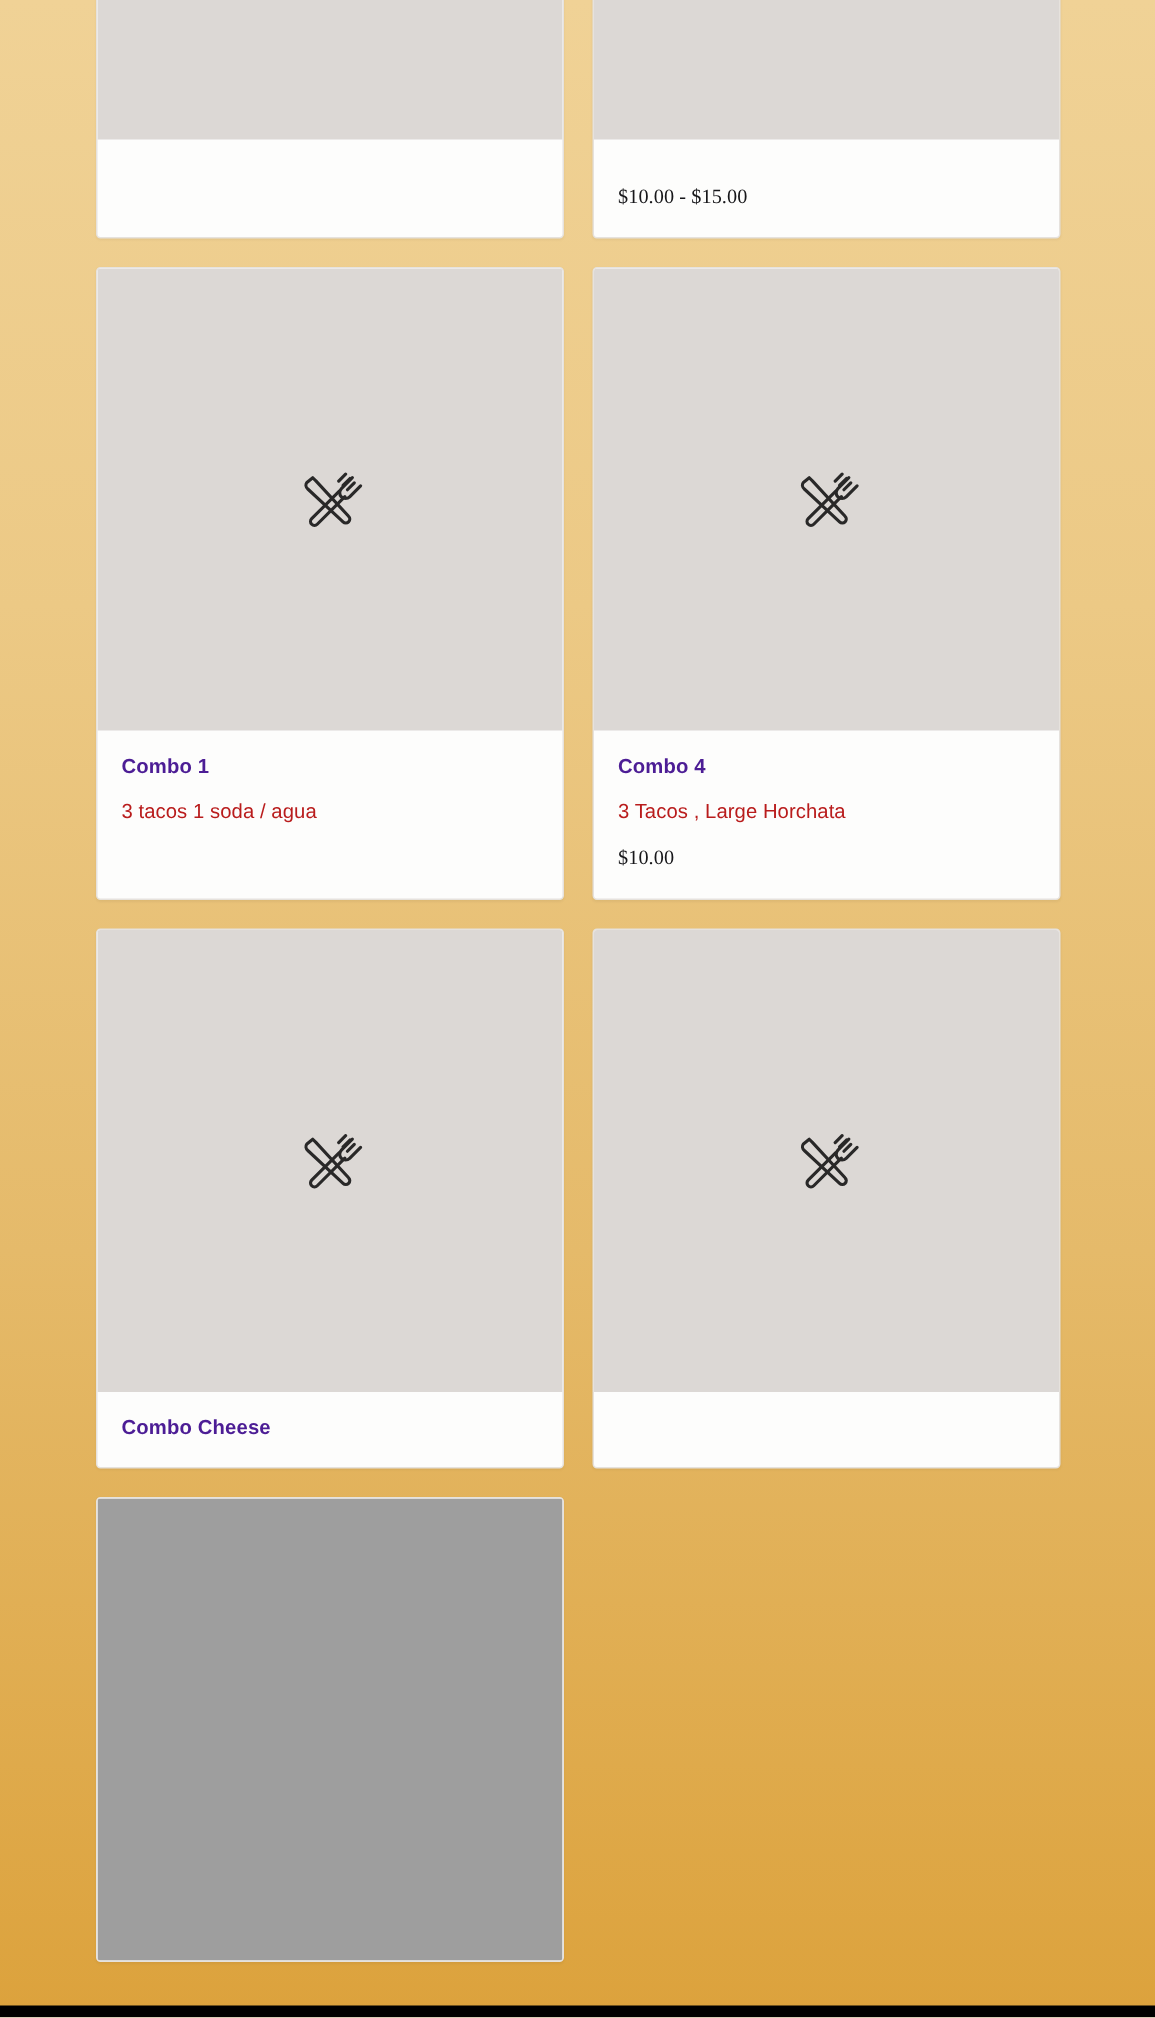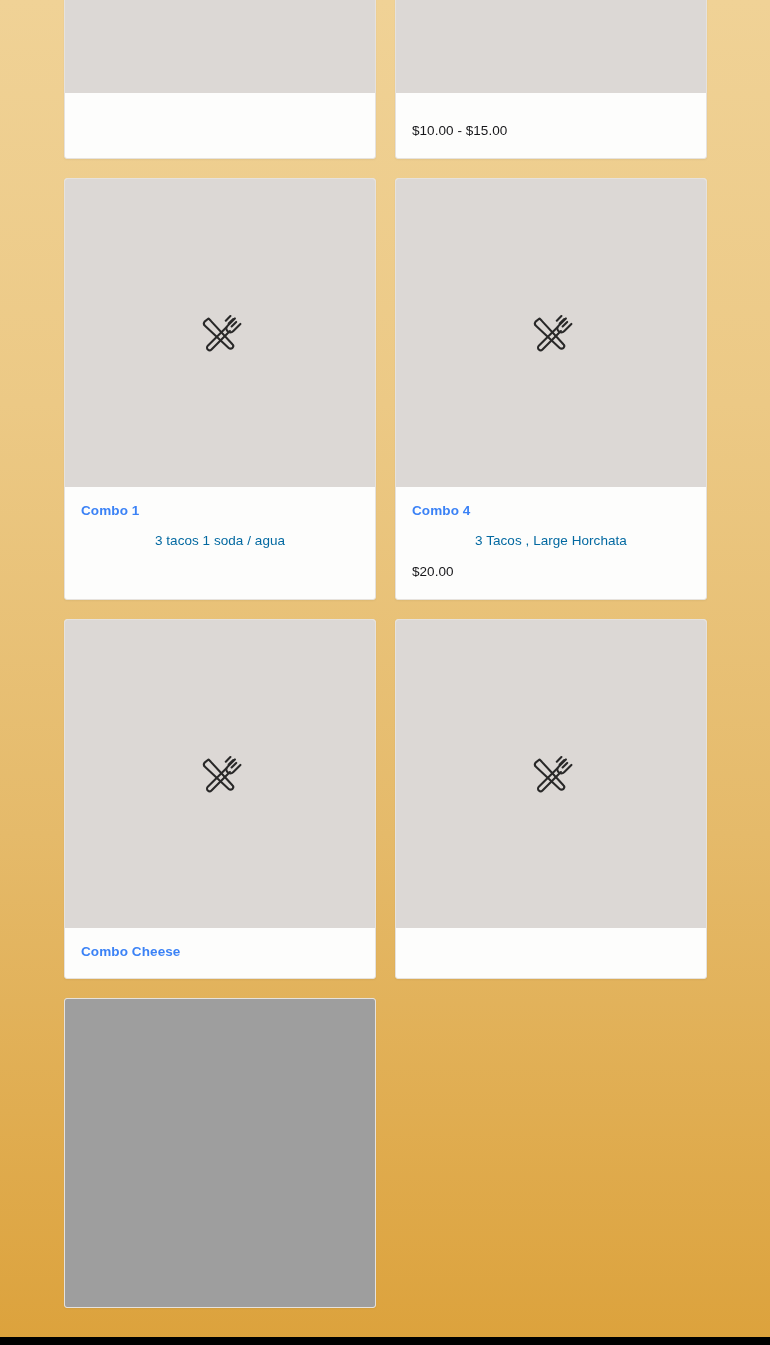--- a/index.html
+++ b/index.html
@@ -68,42 +68,42 @@
   }
 
   .card-info {
     padding: 16px 16px 18px 16px;
     flex: 1 1 auto;
   }
 
   .card-title {
     font-size: 13.5px;
     font-weight: 700;
-    color: #3b82f6;
+    color: #4c1d95;
     letter-spacing: 0.1px;
     line-height: 1.2;
   }
 
   .card-desc {
     margin-top: 14px;
     font-size: 13.5px;
     font-weight: 400;
-    color: #0369a1;
+    color: #b91c1c;
     line-height: 1.25;
     letter-spacing: 0.05px;
-    text-align: center;
   }
 
   .card-price {
     margin-top: 14px;
     font-size: 13.5px;
     font-weight: 400;
     color: #17171a;
     line-height: 1.25;
     letter-spacing: 0.05px;
+    font-family: Liberation Serif, serif;
   }
 
   .card-desc:empty { display: none; }
 
   .bottom-bar {
     position: absolute;
     left: 0;
     right: 0;
     bottom: 0;
     height: 8px;
@@ -172,21 +172,21 @@
 
         <path d="M38.9 9.4 L31.6 16.7 a3.9 3.9 0 0 0 0 5.5 a3.9 3.9 0 0 0 5.5 0 L44.4 14.9"></path>
         <path d="M34.4 7.1 L29.8 11.7"></path>
         <path d="M37.3 10.0 L32.7 14.6"></path>
         <path d="M40.2 12.9 L35.6 17.5"></path>
       </svg>
     </div>
     <div class="card-info">
       <div class="card-title">Combo 4</div>
       <div class="card-desc">3 Tacos , Large Horchata</div>
-      <div class="card-price">$20.00</div>
+      <div class="card-price">$10.00</div>
     </div>
   </a>
 
   <a class="card">
     <div class="card-media">
 
       <svg class="placeholder-icon" viewBox="0 0 48 48" fill="none" stroke="#1a1a1a" stroke-width="2.1" stroke-linecap="round" stroke-linejoin="round" aria-hidden="true">
 
         <path d="M12.5 9.5 L14.6 11.6 L36.4 35.2 a2.6 2.6 0 0 1 -3.7 3.7 L9.2 17.0 a3.2 3.2 0 0 1 -0.6 -4.4 Z"></path>
 

